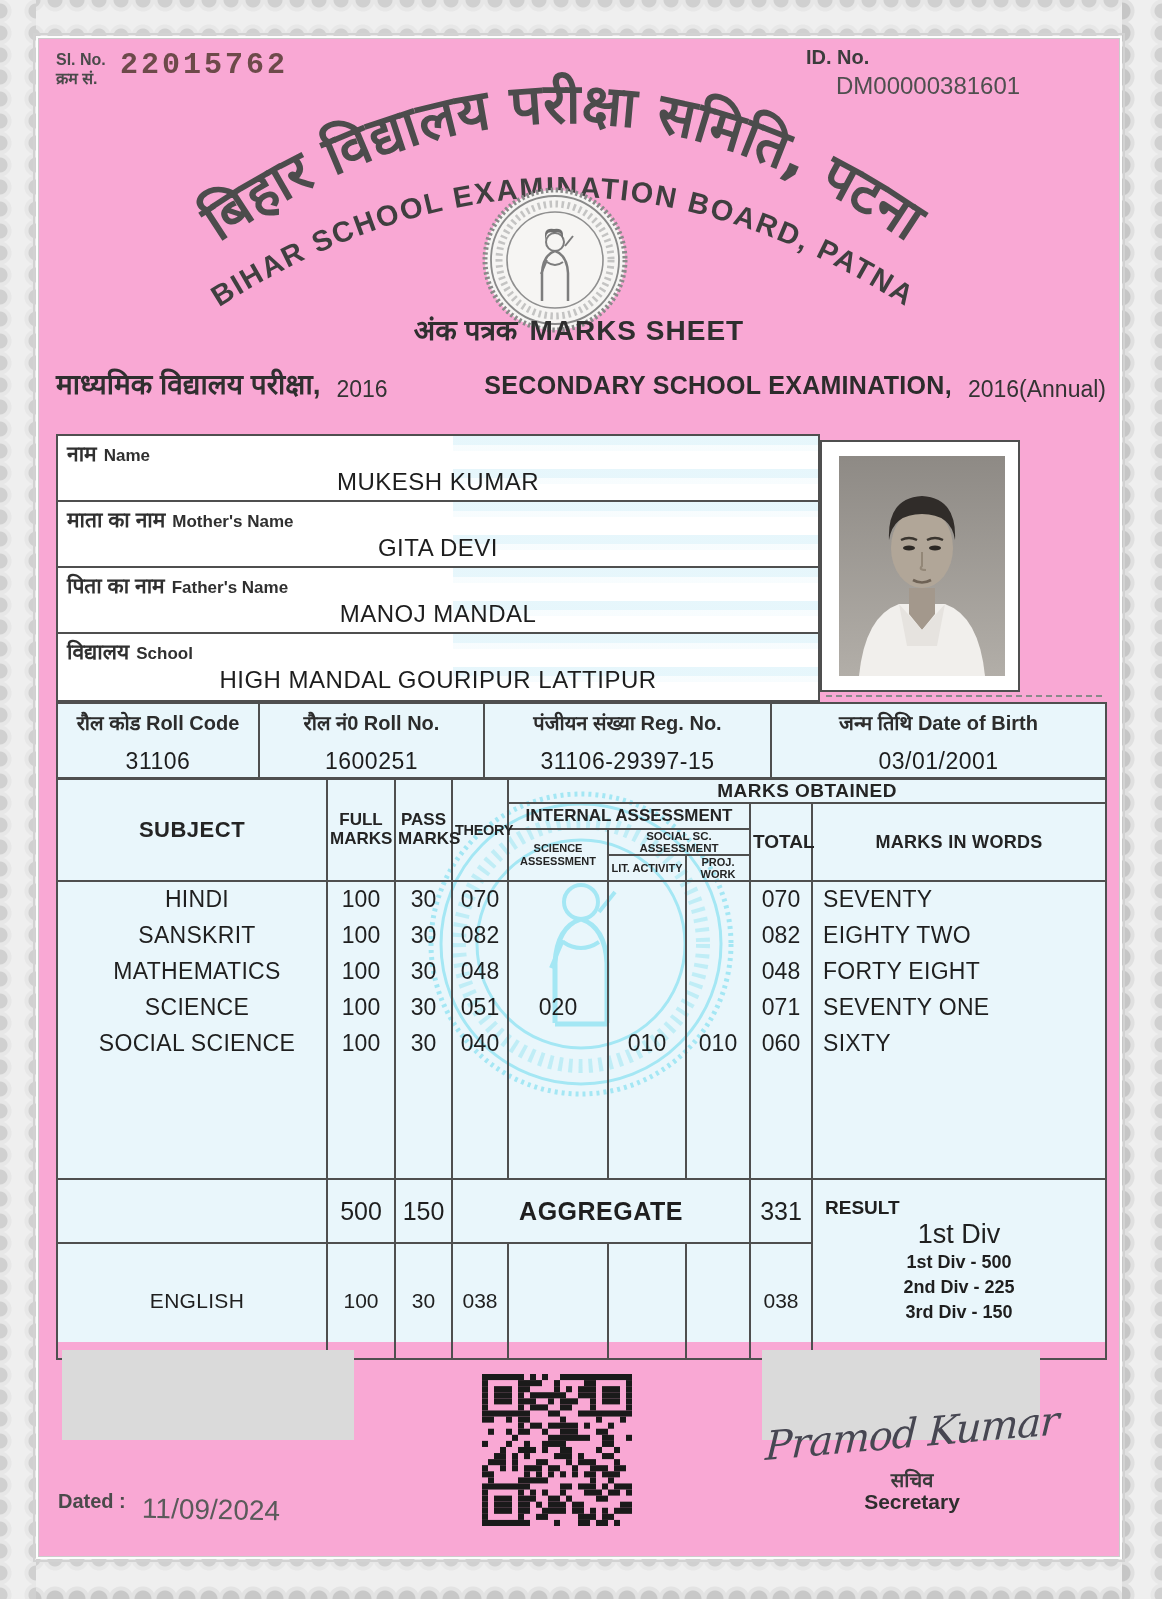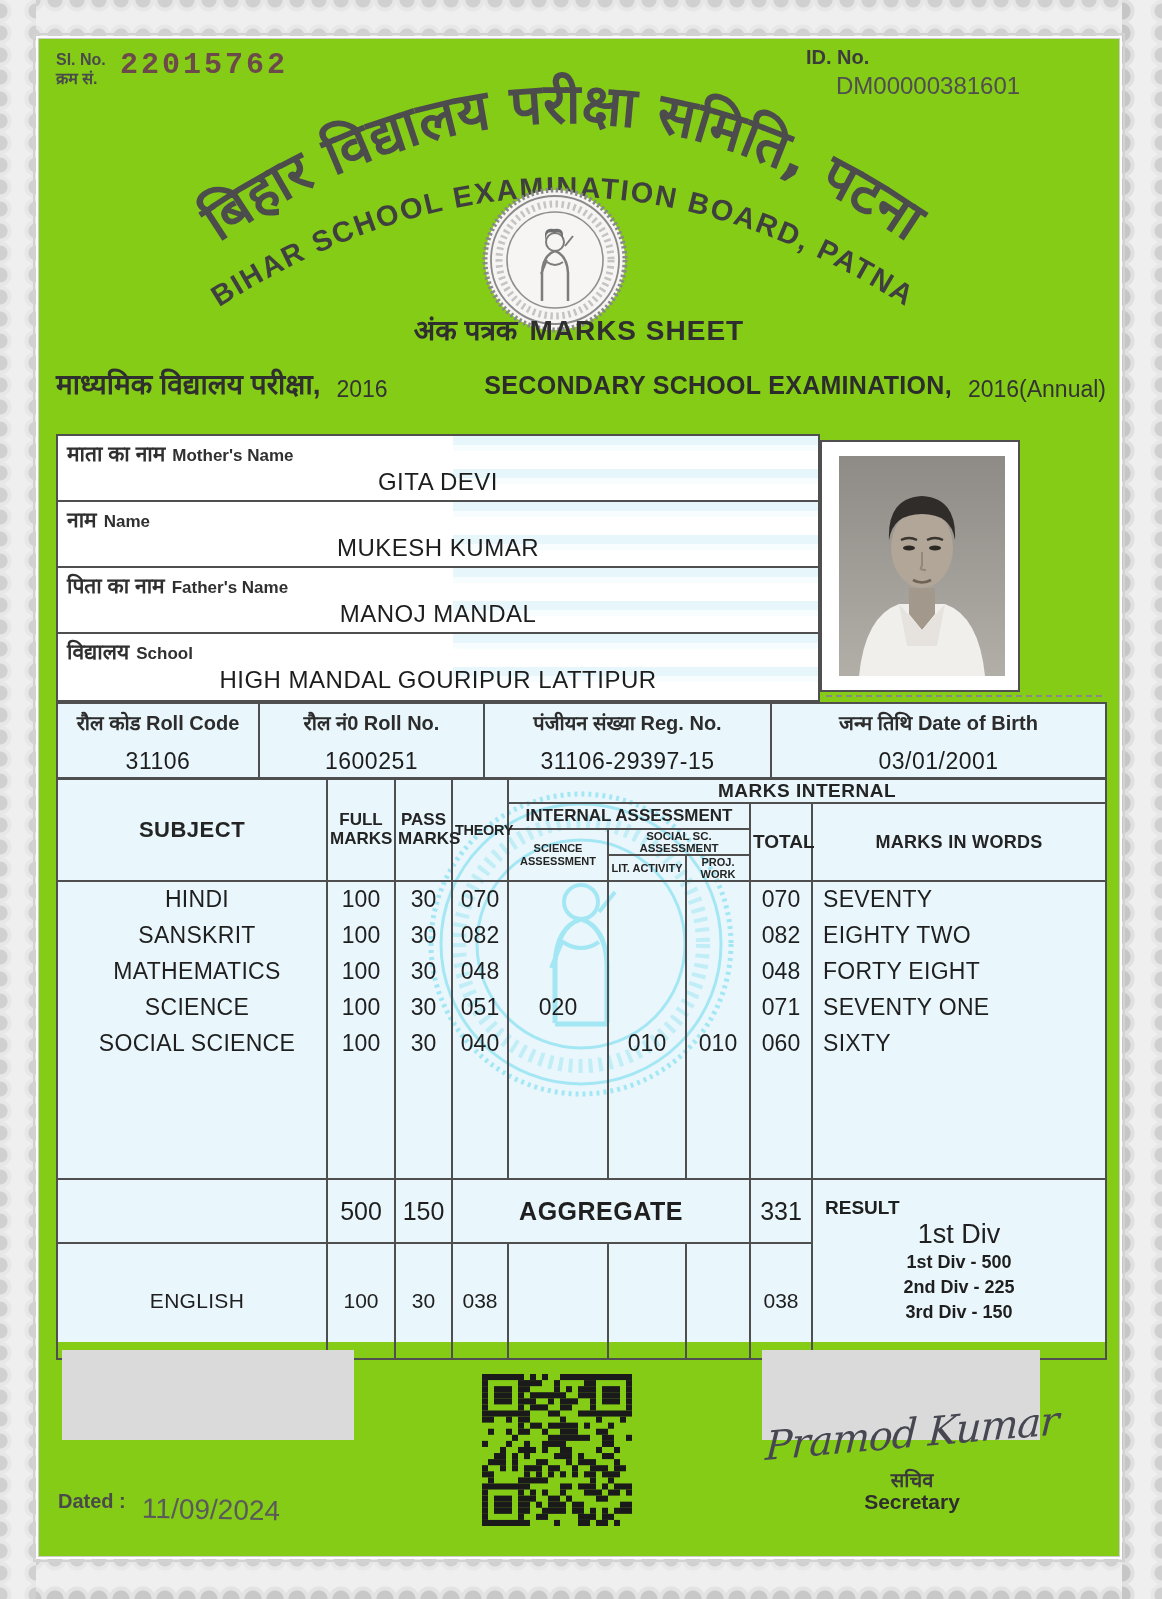--- a/index.html
+++ b/index.html
@@ -19,21 +19,21 @@
   .lace-left { top:0; bottom:0; left:0; width:36px;
     background-image: radial-gradient(circle at 0px 50%, #d0d0d0 0 7px, #e7e7e7 8px 11px, rgba(0,0,0,0) 12px),
                       radial-gradient(circle at 36px 50%, #d0d0d0 0 7px, #e7e7e7 8px 11px, rgba(0,0,0,0) 12px);
     background-size:36px 22px; }
   .lace-right { top:0; bottom:0; right:0; width:40px;
     background-image: radial-gradient(circle at 0px 50%, #c6c6c6 0 8px, #e0e0e0 9px 12px, rgba(0,0,0,0) 13px),
                       radial-gradient(circle at 40px 50%, #d0d0d0 0 7px, #e7e7e7 8px 11px, rgba(0,0,0,0) 12px);
     background-size:40px 22px; }
   .frame-line { position:absolute; inset:33px 37px 37px 33px; border:2px solid #d2d2d2; pointer-events:none; }
 
-  .sheet { position:absolute; inset:38px 42px 42px 38px; background:#84cc16; overflow:hidden;
+  .sheet { position:absolute; inset:38px 42px 42px 38px; background:#f9a8d4; overflow:hidden;
            box-shadow: inset 0 0 0 1px #cccccc; }
 
   
   .serial-block { position:absolute; left:18px; top:12px; color:#4a4a4a; font-weight:bold; font-size:16px; line-height:1.2; }
   .serial-value { position:absolute; left:82px; top:10px; font-family:"Liberation Mono", monospace; font-weight:600;
                   font-size:30px; color:#6d4a4a; letter-spacing:3px; }
   .idno-label { position:absolute; left:768px; top:8px; font-weight:bold; font-size:20px; color:#3c3c3c; }
   .idno-value { position:absolute; left:798px; top:34px; font-size:24px; color:#4f4f4f; }
 
   .header-svg { position:absolute; left:12px; top:10px; width:1046px; height:300px; }
@@ -162,26 +162,26 @@
         <span class="exam-hi">माध्यमिक विद्यालय परीक्षा,</span><span class="exam-year">2016</span>
       </span>
       <span>
         <span class="exam-en">SECONDARY SCHOOL EXAMINATION,</span><span class="exam-year">2016(Annual)</span>
       </span>
     </div>
 
     <div class="name-section">
       <div class="ghost"></div>
       <div class="name-row">
+        <div class="nr-label"><span class="hi">नाम</span><span class="en">Name</span></div>
+        <div class="nr-value">MUKESH KUMAR</div>
+      </div>
+      <div class="name-row">
         <div class="nr-label"><span class="hi">माता का नाम</span><span class="en">Mother's Name</span></div>
         <div class="nr-value">GITA DEVI</div>
-      </div>
-      <div class="name-row">
-        <div class="nr-label"><span class="hi">नाम</span><span class="en">Name</span></div>
-        <div class="nr-value">MUKESH KUMAR</div>
       </div>
       <div class="name-row">
         <div class="nr-label"><span class="hi">पिता का नाम</span><span class="en">Father's Name</span></div>
         <div class="nr-value">MANOJ MANDAL</div>
       </div>
       <div class="name-row">
         <div class="nr-label"><span class="hi">विद्यालय</span><span class="en">School</span></div>
         <div class="nr-value">HIGH MANDAL GOURIPUR LATTIPUR</div>
       </div>
     </div>
@@ -265,21 +265,21 @@
           <col style="width:64px">
           <col style="width:62px">
           <col style="width:294px">
       </colgroup>
       <tbody>
           <tr>
         <th rowspan="4" class="h-subject">SUBJECT</th>
         <th rowspan="4" class="h-fm">FULL MARKS</th>
         <th rowspan="4" class="h-pm">PASS MARKS</th>
         <th rowspan="4" class="h-theory">THEORY</th>
-        <th colspan="5" class="h-obtained">MARKS INTERNAL</th>
+        <th colspan="5" class="h-obtained">MARKS OBTAINED</th>
       </tr>
       <tr>
         <th colspan="3" class="h-internal">INTERNAL ASSESSMENT</th>
         <th rowspan="3" class="h-total">TOTAL</th>
         <th rowspan="3" class="h-words">MARKS IN WORDS</th>
       </tr>
       <tr>
         <th rowspan="2" class="h-sci">SCIENCE ASSESSMENT</th>
         <th colspan="2" class="h-soc">SOCIAL SC. ASSESSMENT</th>
       </tr>

